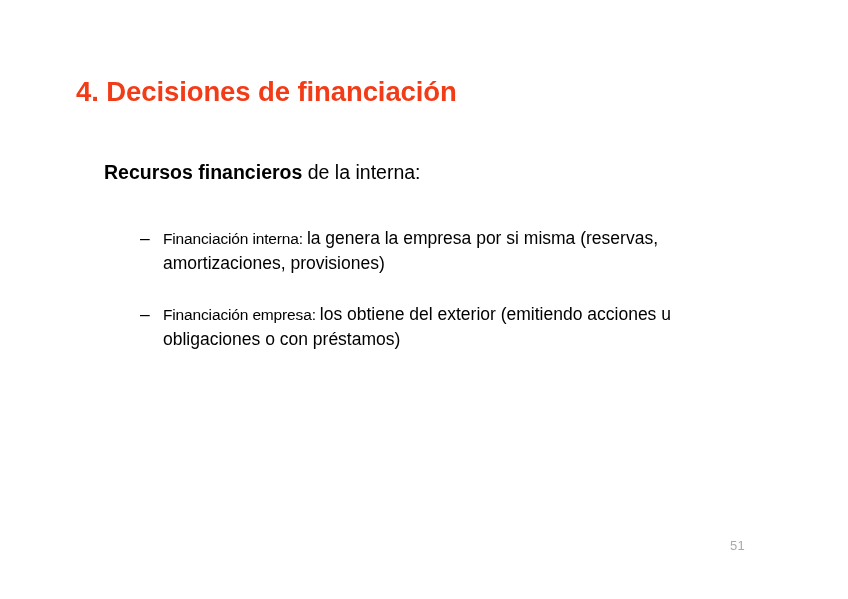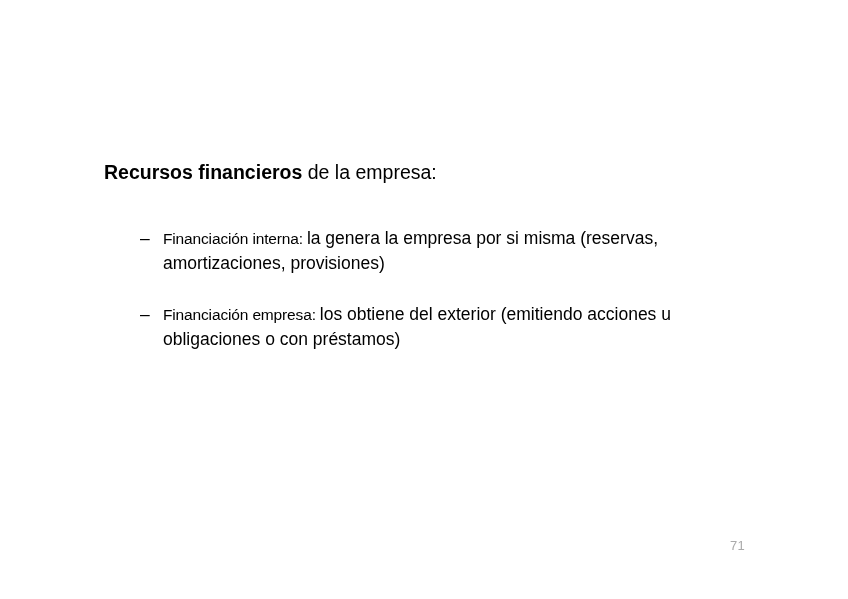--- a/index.html
+++ b/index.html
@@ -107,25 +107,26 @@
     font-size: 13px;
     color: #AAAAAA;
     letter-spacing: 0.3px;
   }
 </style>
 </head>
 <body>
 
 <div class="slide">
 
+  <h1 class="slide-title">4. Decisiones de financiación</h1>
 
   <div class="body-block">
 
     <div class="subheading">
-      <span class="strong">Recursos financieros</span><span class="plain"> de la empresa:</span>
+      <span class="strong">Recursos financieros</span><span class="plain"> de la interna:</span>
     </div>
 
     <div class="bullet-list">
 
       <div class="bullet-item">
         <span class="bullet-marker">–</span>
         <span class="bullet-text">
           <span class="bullet-label">Financiación interna:</span><span class="gap-after-colon"></span><span class="bullet-body">la genera la empresa por si misma (reservas, amortizaciones, provisiones)</span>
         </span>
       </div>
@@ -133,15 +134,15 @@
       <div class="bullet-item">
         <span class="bullet-marker">–</span>
         <span class="bullet-text">
           <span class="bullet-label">Financiación empresa:</span><span class="gap-after-colon"></span><span class="bullet-body">los obtiene del exterior (emitiendo acciones u obligaciones o con préstamos)</span>
         </span>
       </div>
 
     </div>
   </div>
 
-  <div class="page-number">71</div>
+  <div class="page-number">51</div>
 
 </div>
 
 </body></html>

